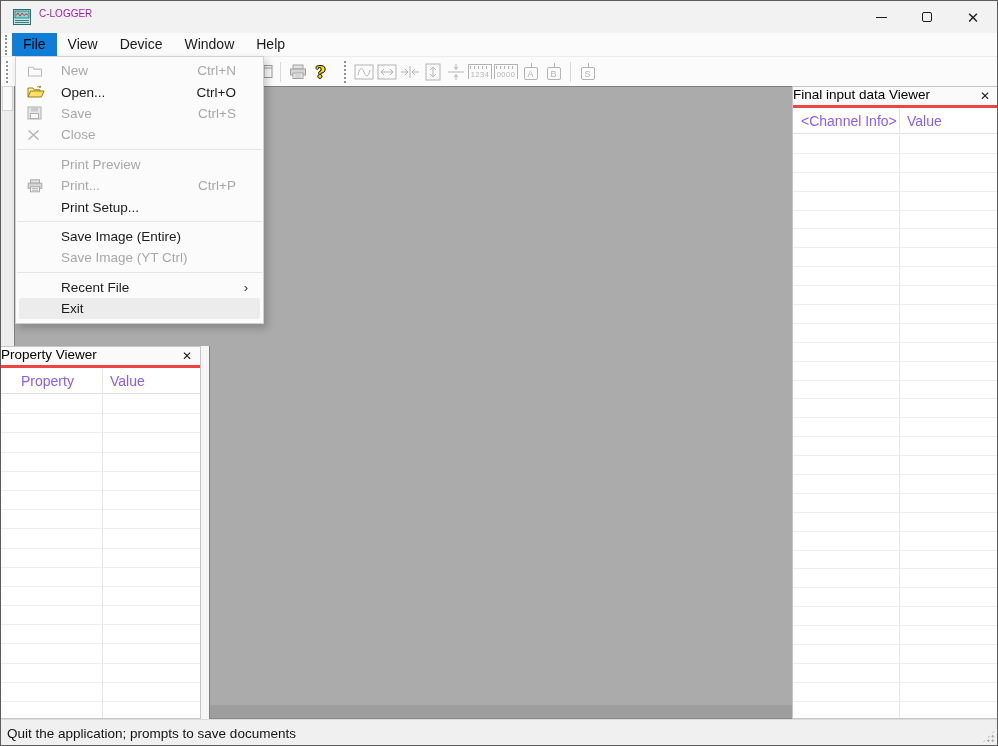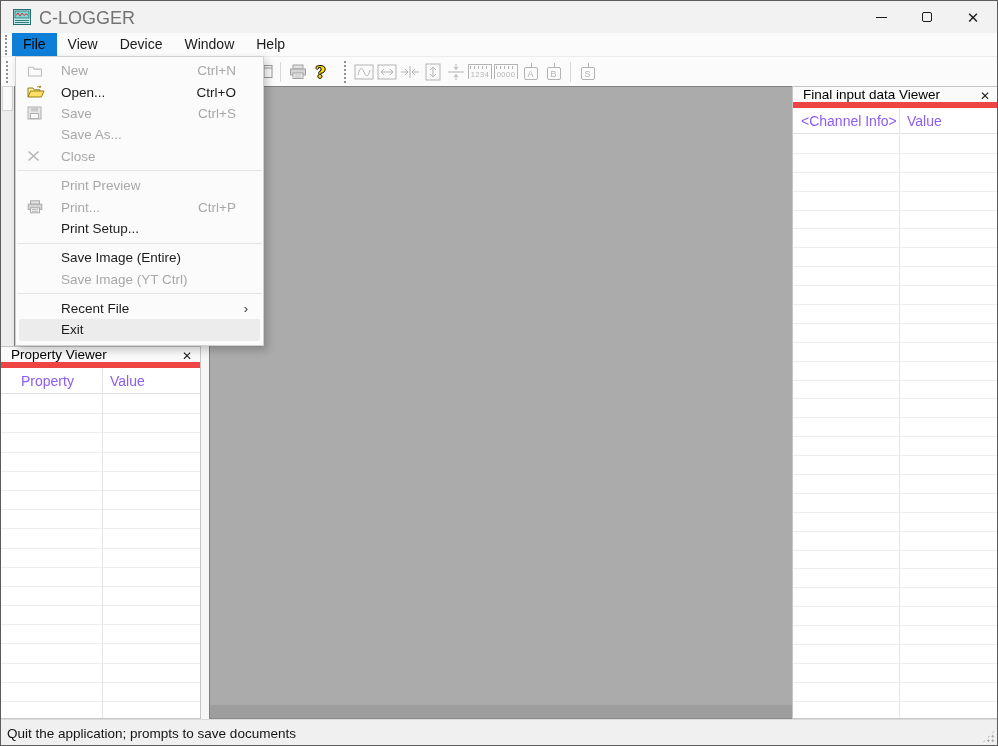--- a/index.html
+++ b/index.html
@@ -4,21 +4,21 @@
 <style>
   * { margin:0; padding:0; box-sizing:border-box; }
   html,body { width:998px; height:746px; font-family:"Liberation Sans", sans-serif; }
   #app {
     position:relative; width:998px; height:746px; background:#f3f2f2;
     border:1px solid #5c5c5c; overflow:hidden; font-size:14px; color:#1b1b1b;
   }
   
   .titlebar { position:absolute; left:0; top:0; width:100%; height:32px; background:#f3f2f2; display:flex; align-items:center; }
   .app-icon { position:absolute; left:12px; top:8px; width:18px; height:16px; }
-  .title-text { position:absolute; left:38px; top:7px; font-size:18px; color:#737373; }
+  .title-text { position:absolute; left:38px; top:7px; font-size:10px; color:#a21caf; }
   .winbtns { position:absolute; right:1px; top:0; height:32px; display:flex; }
   .winbtn { width:46px; height:32px; display:flex; align-items:center; justify-content:center; }
   .glyph-min { width:11px; height:1px; background:#1b1b1b; }
   .glyph-max { width:10px; height:10px; border:1.2px solid #1b1b1b; border-radius:2px; }
   .glyph-close { font-size:15px; color:#1b1b1b; line-height:1; }
   
   .menubar { position:absolute; left:0; top:32px; width:100%; height:24px; background:#fbfbfb; border-bottom:1px solid #ececec; display:flex; align-items:stretch; }
   .mb-grip { width:3px; height:20px; margin:2px 4px 0 4px; border-left:2px dotted #8f8f8f; }
   .mb-item { padding:3px 11px 0 11px; font-size:14px; color:#1a1a1a; }
   .mb-item.active { background:#0e7fd9; color:#000000; }
@@ -39,21 +39,21 @@
   
   .left-strip { position:absolute; left:0; top:85px; width:13px; height:260px; background:#ededed; }
   .left-strip-btn { position:absolute; left:1px; top:0; width:11px; height:25px; background:#fafafa; border:1px solid #d5d5d5; }
   
   .client-top { position:absolute; left:13px; top:85px; width:778px; height:260px; background:#ababab; border-left:1px solid #808080; border-top:1px solid #808080; }
   .client-bottom { position:absolute; left:208px; top:345px; width:583px; height:373px; background:#ababab; border-left:1px solid #808080; }
   .client-bottom-band { position:absolute; left:208px; top:704px; width:583px; height:14px; background:#9e9e9e; border-bottom:1px solid #8a8a8a; border-left:1px solid #808080; }
   .gutter { position:absolute; left:200px; top:345px; width:8px; height:373px; background:#f6f6f6; }
   
   .panel { position:absolute; background:#ffffff; border:1px solid #c6c6c6; }
-  .panel-caption { height:21px; background:#fafafa; border-bottom:6px solid #ef4444; display:flex; align-items:flex-start; font-size:13.5px; color:#000; padding-left:10px; position:relative; }
+  .panel-caption { height:21px; background:#fafafa; border-bottom:3px solid #ef4444; display:flex; align-items:flex-start; font-size:13.5px; color:#000; padding-left:0; position:relative; }
   .panel-close { position:absolute; right:8px; top:2px; font-size:12px; color:#222; }
   .panel-header { height:26px; display:flex; font-size:14px; color:#8b5cf6; border-bottom:1px solid #e0e0e0; position:relative; }
   .ph-cell { display:flex; align-items:center; padding-left:8px; }
   .panel-rows { position:absolute; left:0; right:0; bottom:0; overflow:hidden; }
   .prow { border-bottom:1px solid #ededed; }
   .vdivider { position:absolute; top:0; bottom:0; width:1px; background:#e6e6e6; }
   #right-panel { left:791px; top:85px; width:206px; height:633px; border-right:none; }
   #left-panel  { left:0; top:345px; width:200px; height:373px; border-left:none; }
   
   .statusbar { position:absolute; left:0; top:718px; width:100%; height:27px; background:#f0f0f0; border-top:1px solid #dcdcdc; display:flex; align-items:center; padding-left:6px; font-size:13.5px; color:#141414; }
@@ -314,24 +314,20 @@
         <svg width="15" height="14" viewBox="0 0 15 14">
             <rect x="1" y="1" width="13" height="12" fill="#e6e6e6" stroke="#b0b0b0"></rect>
             <rect x="4" y="1.5" width="7" height="4" fill="#c9c9c9"></rect>
             <rect x="3.5" y="7.5" width="8" height="5" fill="#f8f8f8" stroke="#b0b0b0"></rect>
           </svg>
       </span>
       <span class="mlabel">Save</span>
       <span class="mshortcut">Ctrl+S</span>
     </div>
     <div class="mi disabled">
-      <span class="mico"></span>
-      <span class="mlabel">Save As...</span>
-    </div>
-    <div class="mi disabled">
       <span class="mico">
         <svg width="13" height="12" viewBox="0 0 13 12">
             <path d="M1.5 1.5 L11.5 10.5 M11.5 1.5 L1.5 10.5" stroke="#b6b6b6" stroke-width="1.6"></path>
           </svg>
       </span>
       <span class="mlabel">Close</span>
     </div>
     <div class="msep"></div>
     <div class="mi disabled">
       <span class="mico"></span>

